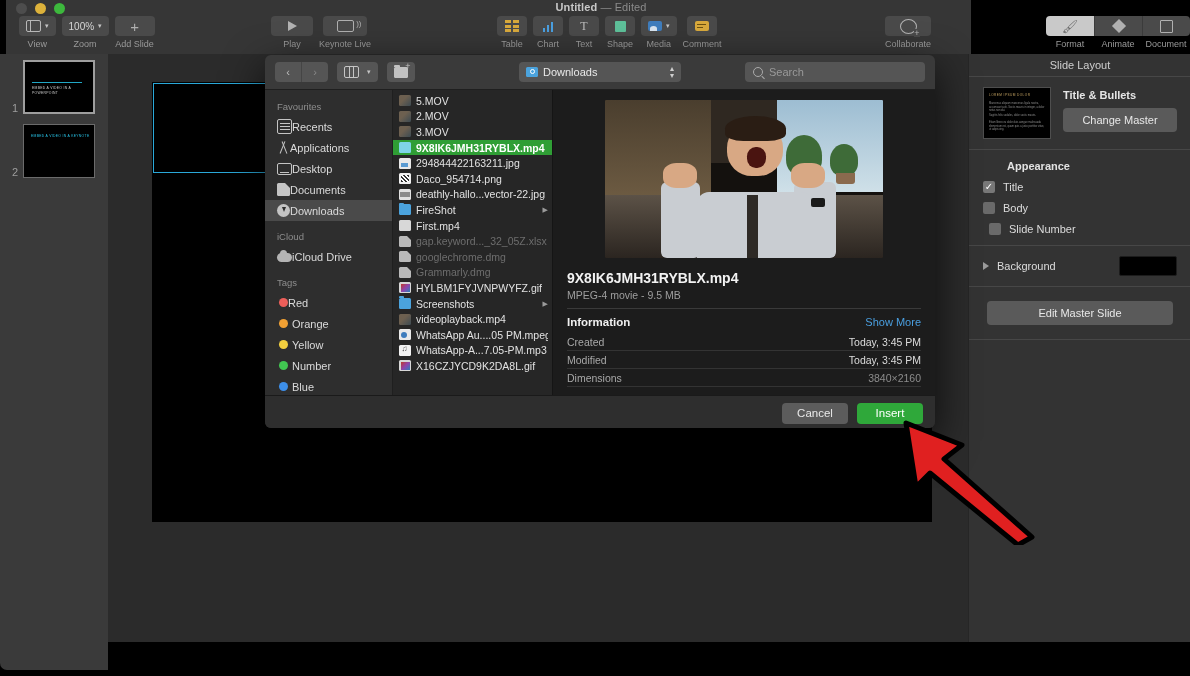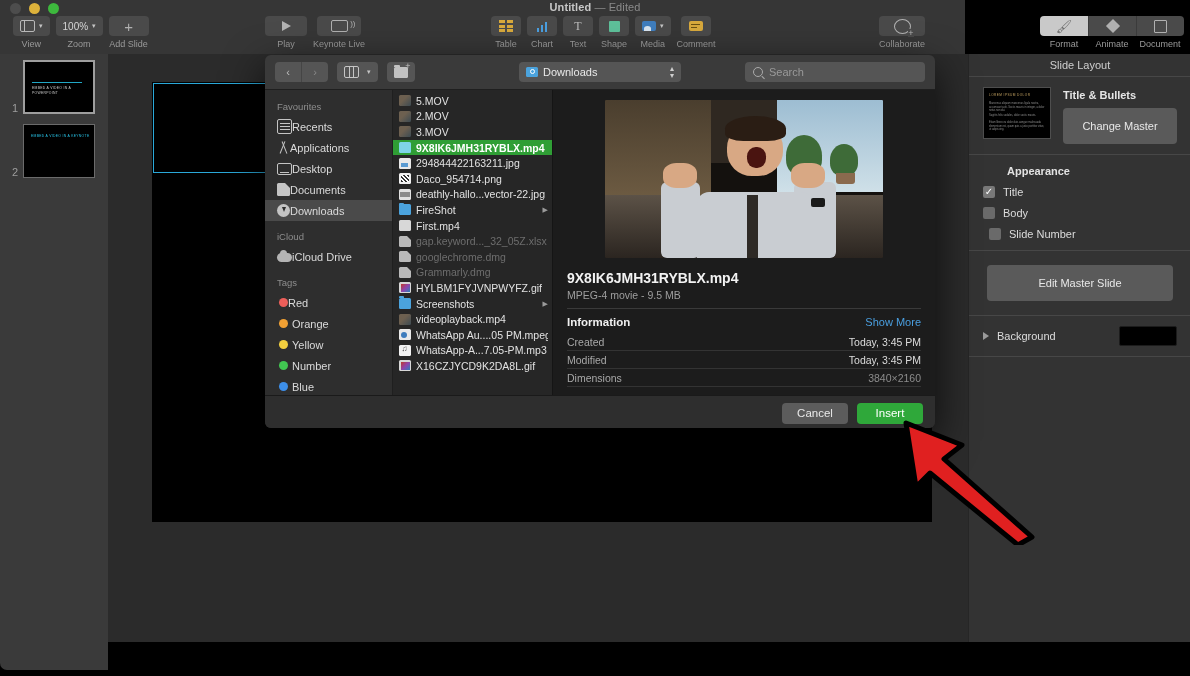--- a/index.html
+++ b/index.html
@@ -15,21 +15,21 @@
   }
   .app-window {
     position: absolute; left: 0; top: 0;
     width: 1190px; height: 676px;
     background: #000;
     overflow: hidden;
   }
 
   
   .toolbar {
-    position: absolute; left: 0; top: 0;
+    position: absolute; left: 6px; top: 0;
     width: 965px; height: 54px;
     background: #363636;
     border-bottom: 1px solid #1e1e1e;
   }
   .traffic {
     position: absolute; left: 10px; top: 2px;
     display: flex; gap: 8px; align-items: center; height: 12px;
   }
   .tl { width: 11px; height: 11px; border-radius: 50%; display:block; }
   .tl.close { background: #4d4d4d; }
@@ -153,21 +153,21 @@
   .insp-sec { padding: 10px 14px; border-bottom: 1px solid #474747; }
   .master-row { display: flex; gap: 12px; align-items: flex-start; }
   .master-thumb {
     width: 66px; height: 50px; background: #000; border: 1px solid #4e4e4e;
     position: relative; overflow: hidden; flex: none;
   }
   .master-thumb .m-h { position:absolute; left:5px; top:5px; font-size:3.2px; color:#c0a060; letter-spacing:.4px; }
   .master-thumb .m-b { position:absolute; left:5px; right:4px; font-size:2.6px; color:#8d8d8d; line-height:3.6px; }
   .master-name { font-size: 11px; color: #e6e6e6; font-weight: bold; margin: 2px 0 7px; }
   .btn-grey {
-    background: #5a5a5a; border-radius: 4px; height: 36px;
+    background: #5a5a5a; border-radius: 4px; height: 24px;
     display: flex; align-items: center; justify-content: center;
     font-size: 11px; color: #e8e8e8; padding: 0 10px; box-sizing:border-box;
   }
   .insp-h { font-size: 11px; color: #e2e2e2; font-weight: bold; margin-bottom: 9px; margin-left: 24px; }
   .chk-row { display: flex; align-items: center; margin-bottom: 9px; }
   .chk {
     width: 12px; height: 12px; border-radius: 2px; background: #6a6a6a;
     margin-right: 8px; display:flex; align-items:center; justify-content:center;
     font-size:10px; color:#fff; line-height:12px; flex:none;
   }
@@ -548,30 +548,30 @@
       <div class="chk-row">
         <span class="chk"></span>
         <span class="chk-lbl">Body</span>
       </div>
       <div class="chk-row" style="margin-bottom:0;padding-left:6px;">
         <span class="chk"></span>
         <span class="chk-lbl">Slide Number</span>
       </div>
     </div>
 
-    <div class="insp-sec" style="padding:14px 18px;">
-      <div class="btn-grey">Edit Master Slide</div>
-    </div>
-
     <div class="insp-sec">
       <div class="disclose-row">
         <span class="tri"></span>
         <span class="chk-lbl">Background</span>
         <span class="swatch"></span>
       </div>
+    </div>
+
+    <div class="insp-sec" style="padding:14px 18px;">
+      <div class="btn-grey">Edit Master Slide</div>
     </div>
   </div>
 
   <div class="dialog">
 
     <div class="dlg-top">
       <div class="nav-seg">
         <div class="nav-btn l">‹</div>
         <div class="nav-btn r">›</div>
       </div>

